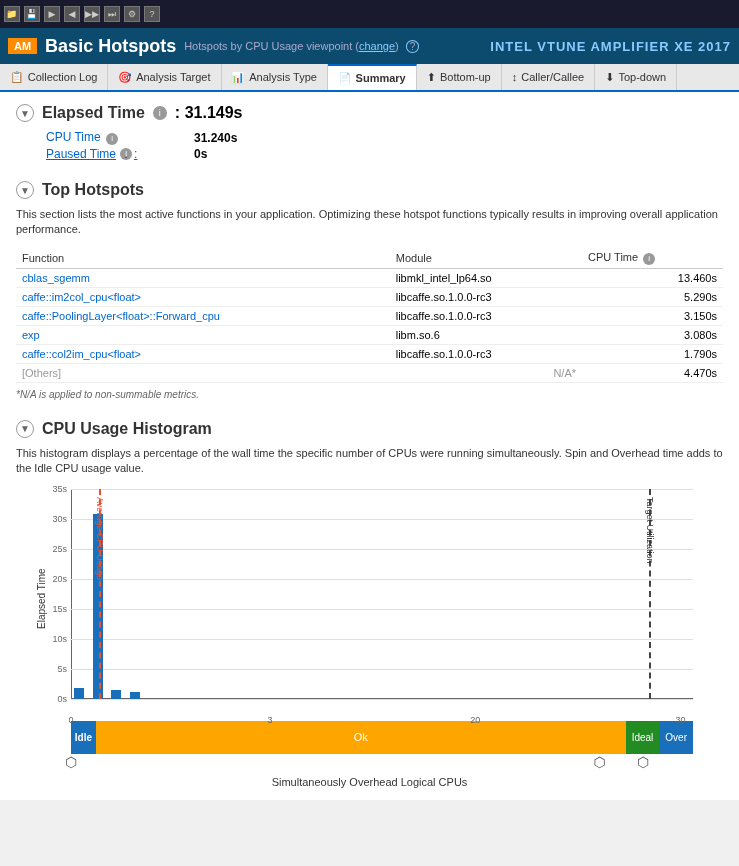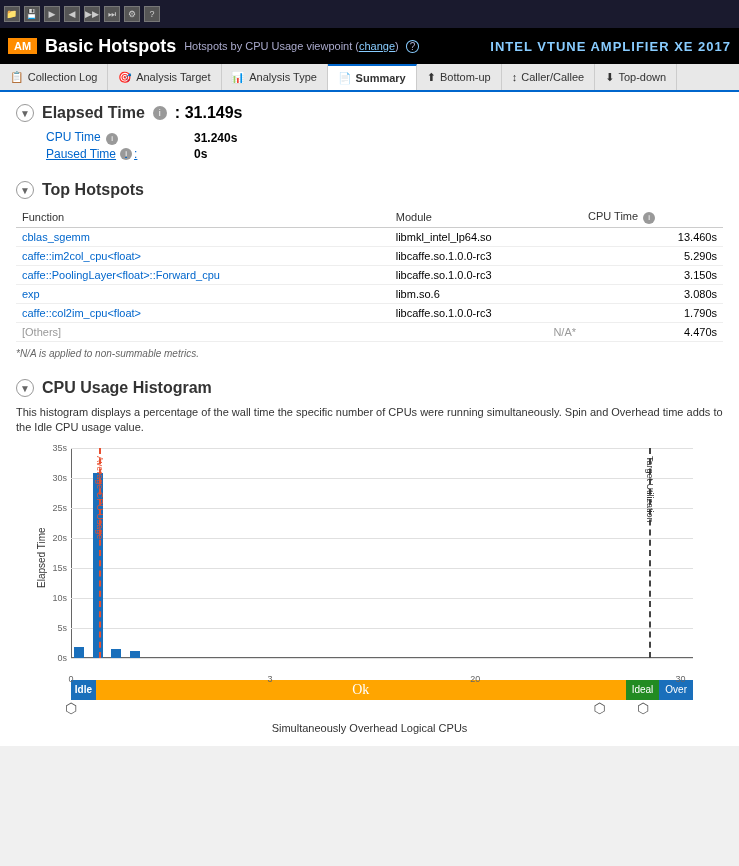--- a/index.html
+++ b/index.html
@@ -38,21 +38,21 @@
     .tab .close-btn {
       font-size: 10px;
       color: #666;
       margin-left: 4px;
     }
     .tab-welcome { background: #5a5a5a; }
     .hamburger { margin-left: auto; color: #ccc; padding: 0 8px; display: flex; align-items: center; }
 
     
     .product-header {
-      background: #000000;
+      background: #0c4a6e;
       display: flex;
       align-items: center;
       height: 36px;
       padding: 0 8px;
       color: white;
     }
     .product-logo {
       background: #ff8c00;
       color: white;
       font-weight: bold;
@@ -183,23 +183,22 @@
       font-size: 10px;
       font-weight: bold;
       padding: 0 4px;
     }
     .bottom-bar-ok {
       background: #ffa500;
       display: flex;
       align-items: center;
       justify-content: center;
       color: white;
-      font-size: 14px;
+      font-size: 11px;
       flex: 1;
-      font-family: Liberation Serif, serif;
     }
     .bottom-bar-ideal {
       background: #228b22;
       display: flex;
       align-items: center;
       justify-content: center;
       color: white;
       font-size: 10px;
       padding: 0 6px;
     }
@@ -302,20 +301,21 @@
         <span class="elapsed-data">0s</span>
       </div>
     </div>
   </div>
 
   <div class="hotspots-section">
     <div class="section-header">
       <div class="section-toggle">▼</div>
       <span class="section-title">Top Hotspots</span>
     </div>
+    <p class="hotspots-desc">This section lists the most active functions in your application. Optimizing these hotspot functions typically results in improving overall application performance.</p>
     <table class="hotspots-table">
       <thead>
         <tr>
           <th>
             <span>Function</span>
           </th>
           <th>
             <span>Module</span>
           </th>
           <th class="cpu-time-col">
@@ -419,21 +419,21 @@
 
         <div style="position:absolute; bottom:4px; left:0; right:0;" id="x-ticks-container">
         <div style="position: absolute; left: 0%; transform: translateX(-50%); font-size: 9px; color: rgb(102, 102, 102);">0</div>
             <div style="position: absolute; left: 32%; transform: translateX(-50%); font-size: 9px; color: rgb(102, 102, 102);">3</div>
             <div style="position: absolute; left: 65%; transform: translateX(-50%); font-size: 9px; color: rgb(102, 102, 102);">20</div>
             <div style="position: absolute; left: 98%; transform: translateX(-50%); font-size: 9px; color: rgb(102, 102, 102);">30</div>
           </div>
       </div>
     </div>
 
-    <div style="display:flex; margin-left:55px; margin-right:30px; height:20px; margin-top:2px;">
+    <div style="display:flex; margin-left:55px; margin-right:30px; height:33px; margin-top:2px;">
       <div class="bottom-bar-idle" style="width:4%;">Idle</div>
       <div class="bottom-bar-ok">Ok</div>
       <div class="bottom-bar-ideal">Ideal</div>
       <div class="bottom-bar-over">Over</div>
     </div>
 
     <div style="position:relative; margin-left:55px; margin-right:30px; height:18px;">
       <div style="position:absolute; left:0%; transform:translateX(-50%); font-size:14px; color:#555;">⬡</div>
       <div style="position:absolute; left:85%; transform:translateX(-50%); font-size:14px; color:#555;">⬡</div>
       <div style="position:absolute; left:92%; transform:translateX(-50%); font-size:14px; color:#555;">⬡</div>

